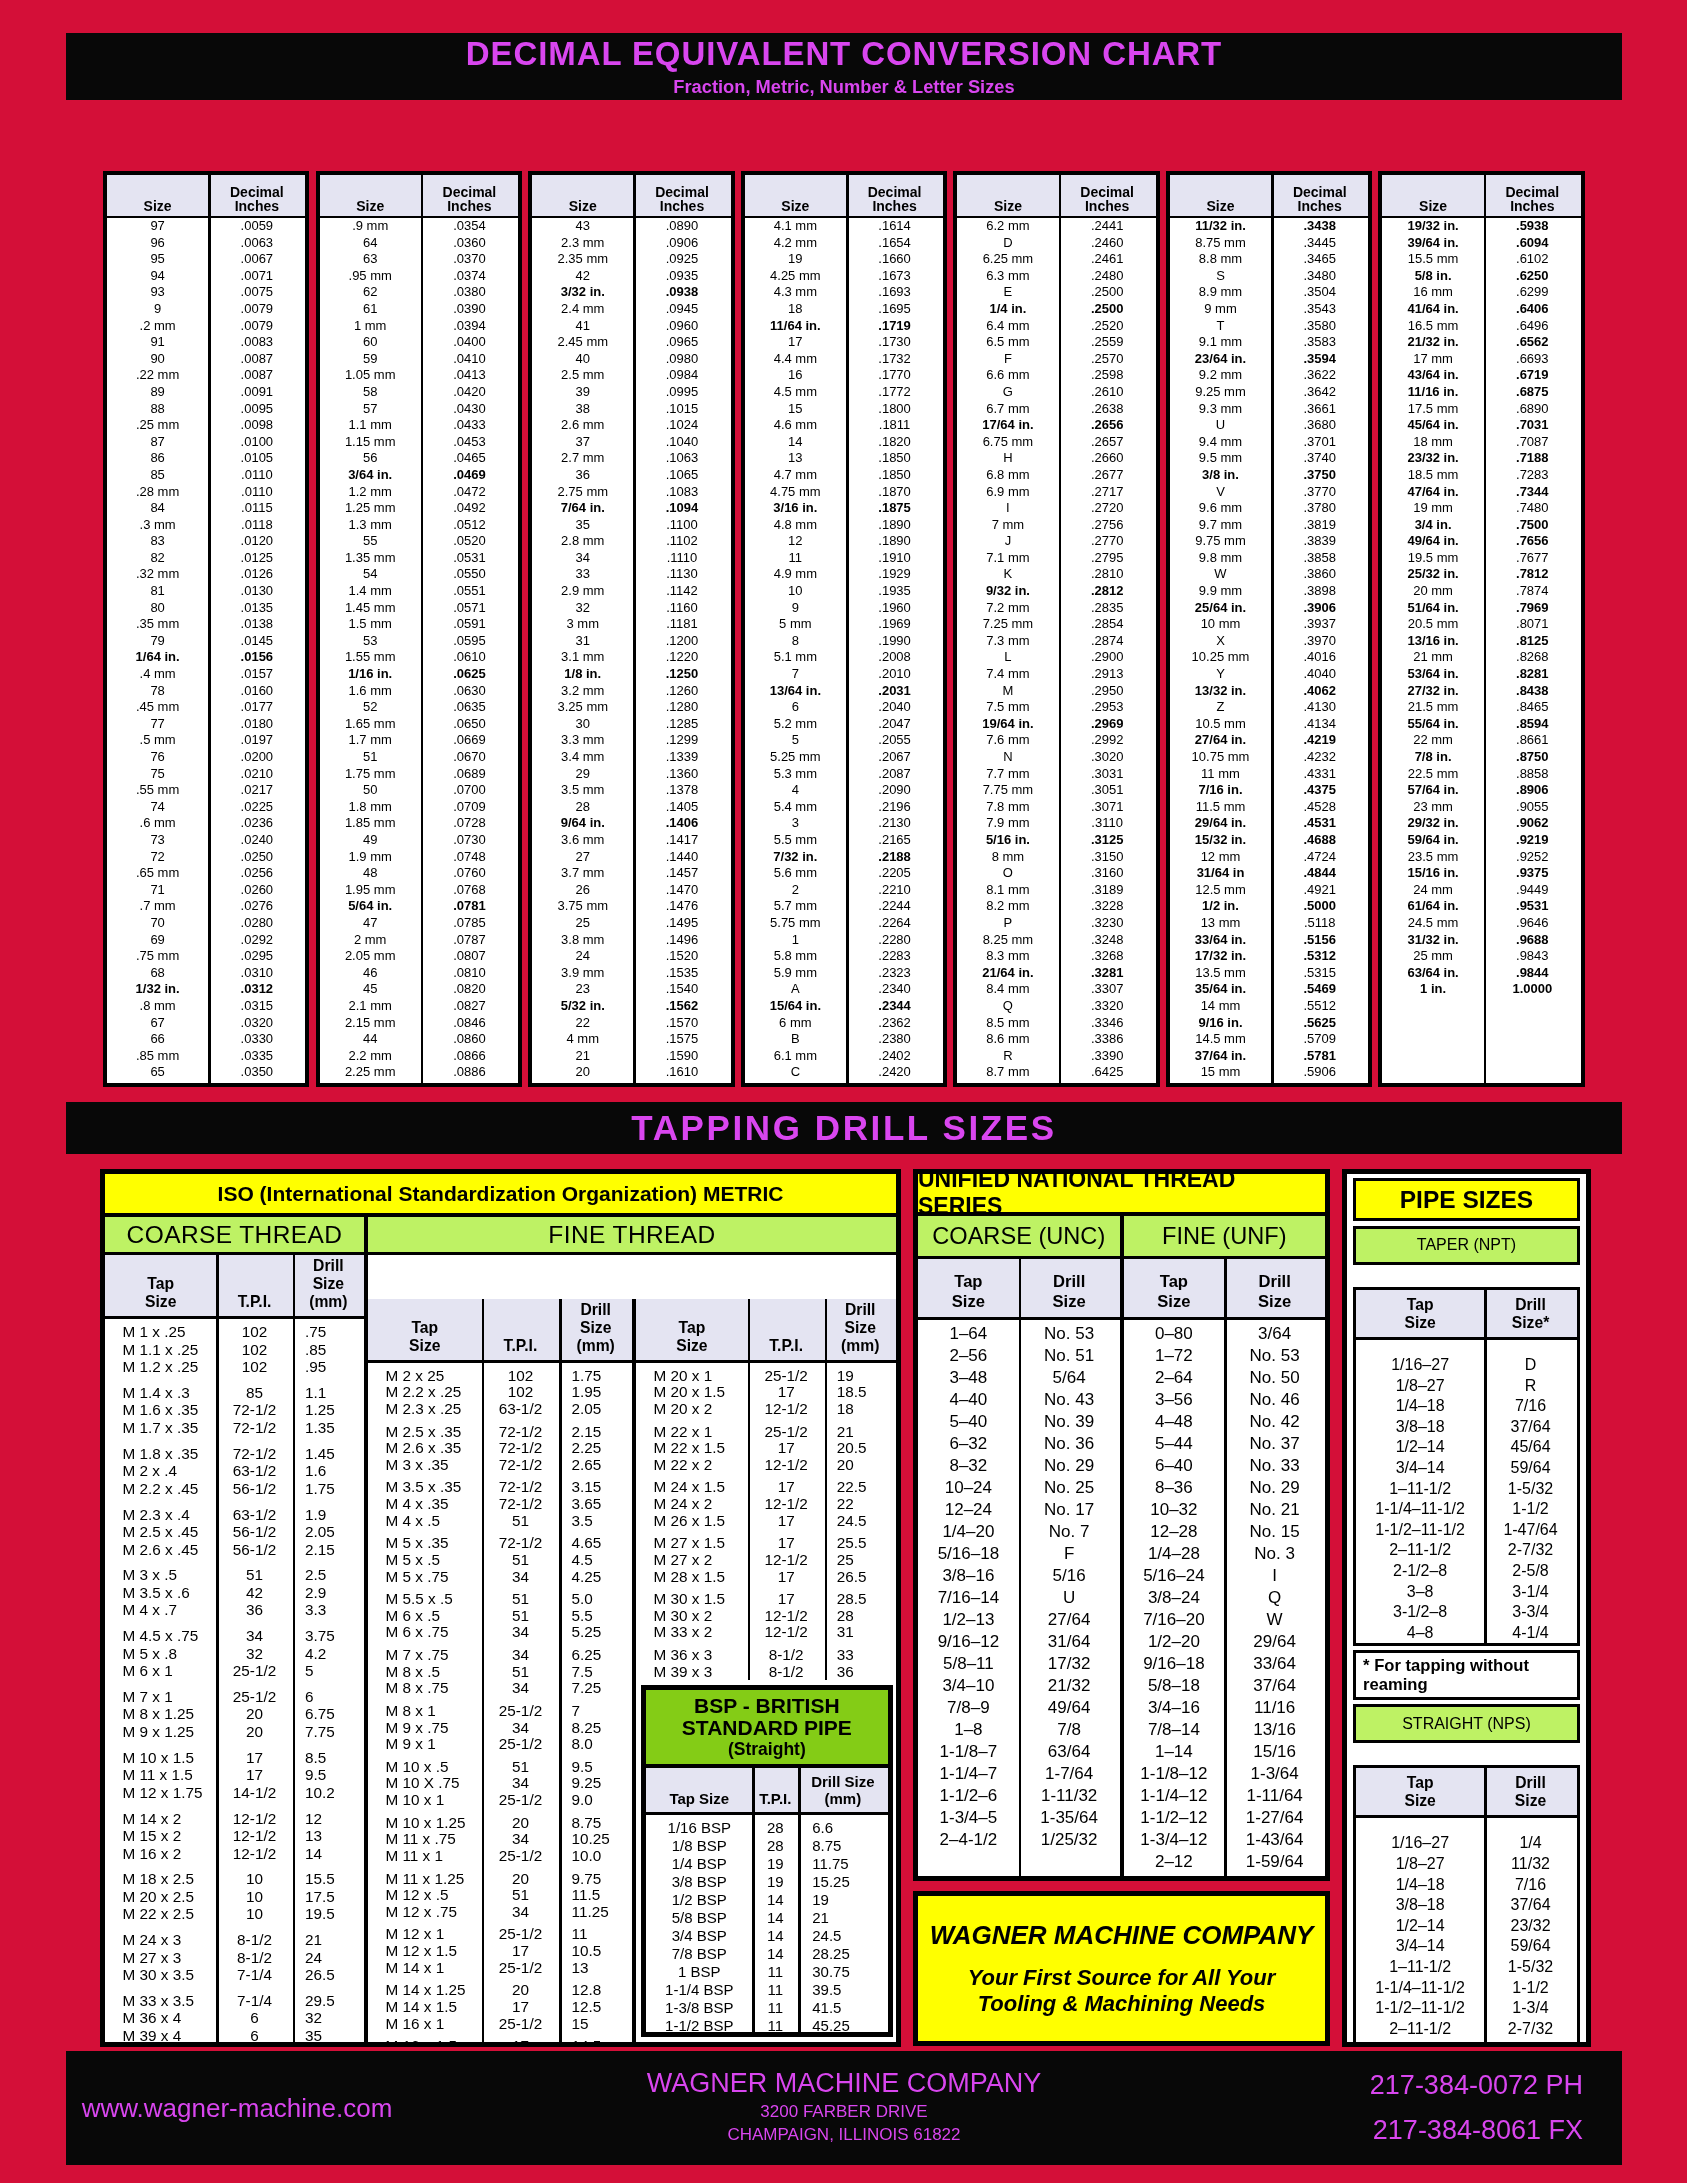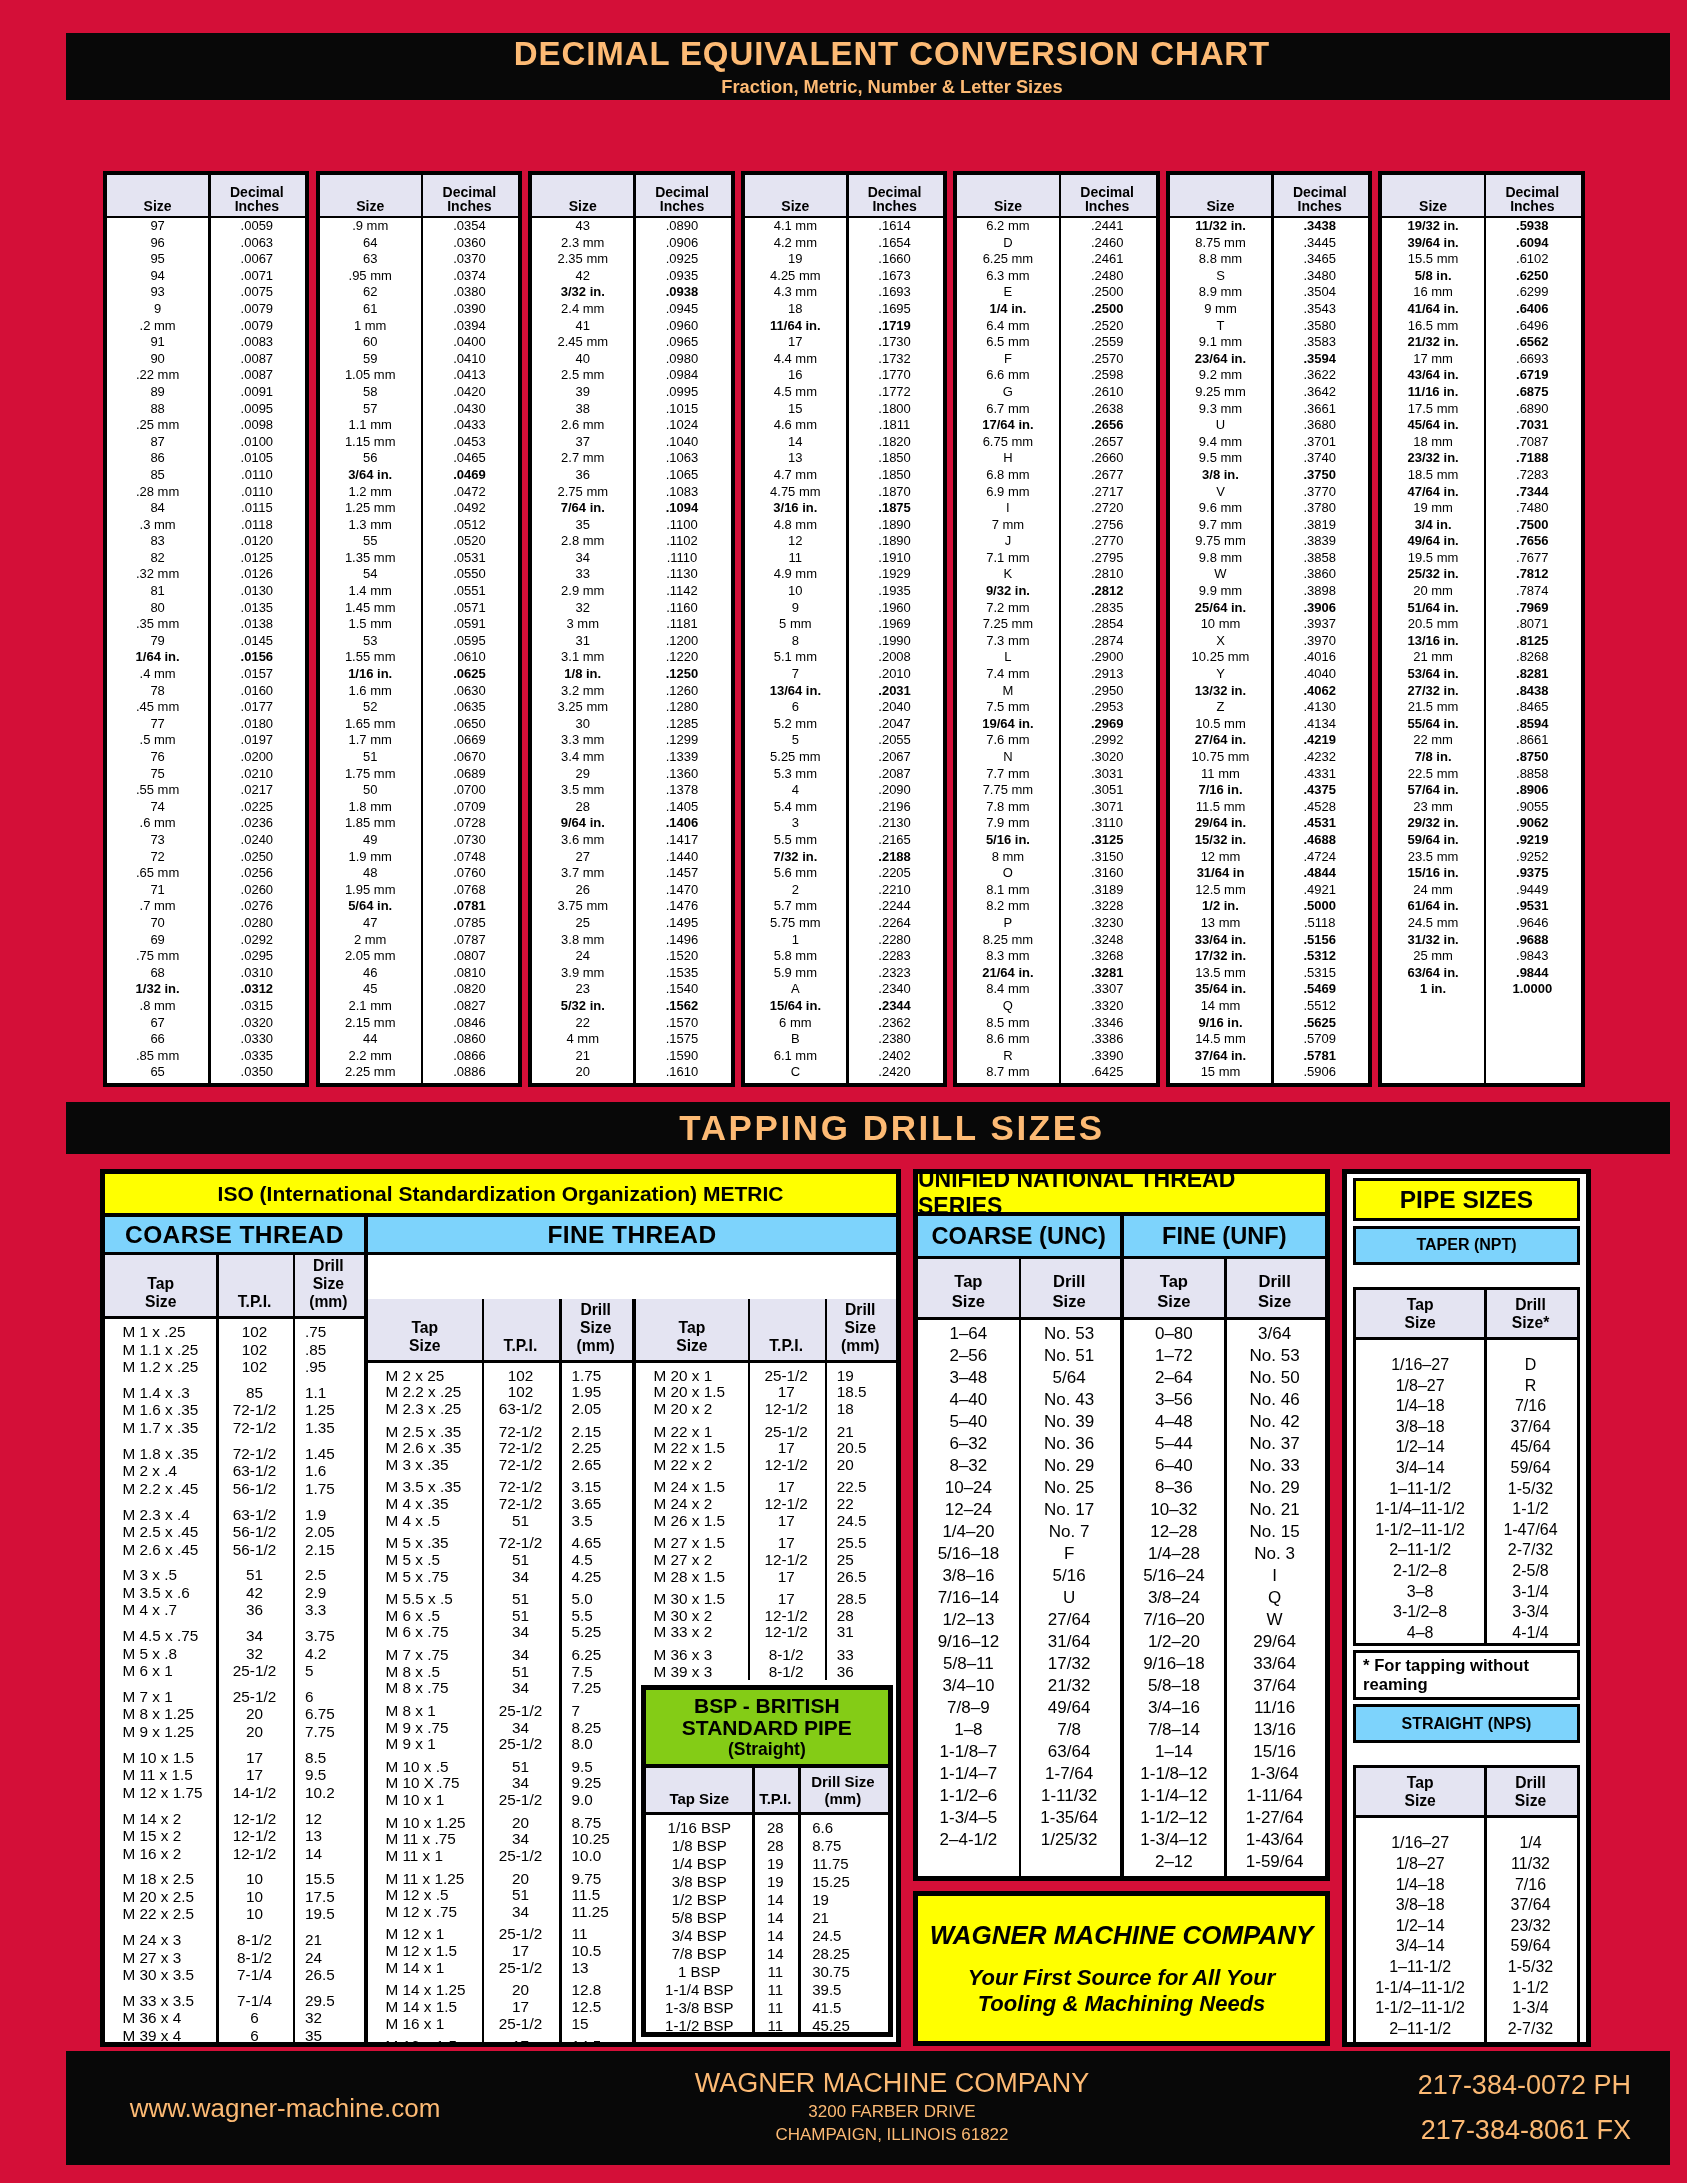--- a/index.html
+++ b/index.html
@@ -1,40 +1,40 @@
 <!DOCTYPE html>
 <html style="font-size:14px"><head>
 <meta charset="utf-8">
 <style>
   html,body{margin:0;padding:0;}
   body{width:1687px;height:2184px;position:relative;background:#d40f38;
        font-family:"Liberation Sans", sans-serif;color:#000;overflow:hidden;}
-  .band{position:absolute;background:#080808;color:#fdba74;text-align:center;padding-left:48px;}
+  .band{position:absolute;background:#080808;color:#d946ef;text-align:center;}
   .title-band{left:66px;top:33px;width:1556px;height:67px;display:flex;flex-direction:column;justify-content:center;}
   .band-title{font-size:33px;font-weight:bold;letter-spacing:0.9px;}
   .band-subtitle{font-size:18.3px;font-weight:bold;margin-top:2.6px;text-align:center;}
   .section-band{left:66px;top:1102px;width:1556px;height:52px;display:flex;align-items:center;justify-content:center;
                 font-size:35px;font-weight:bold;letter-spacing:2.6px;}
   
   #decimal-columns{position:absolute;left:103px;top:171px;width:1482px;height:916px;display:flex;gap:6.1px;}
   .dcol{flex:1;background:#fff;border:4.4px solid #000;display:flex;flex-direction:column;overflow:hidden;position:relative;}
   .dcol::after{content:'';position:absolute;top:0;bottom:0;left:51%;width:2.6px;background:#000;}
   .dhead{display:grid;grid-template-columns:51% 49%;background:#e4e4f2;border-bottom:2.6px solid #000;height:41px;flex:none;}
   .dh{display:flex;align-items:flex-end;justify-content:center;font-weight:bold;font-size:14px;line-height:14px;
       text-align:center;white-space:pre-line;padding-bottom:3.5px;}
   .drows{flex:1;display:flex;flex-direction:column;overflow:hidden;}
   .drow{display:grid;grid-template-columns:51% 49%;height:16.6px;flex:none;font-size:13px;}
   .drow .c{display:flex;align-items:center;justify-content:center;line-height:16.6px;}
   .drow.b{font-weight:bold;}
   
   .panel{position:absolute;background:#fff;border:5.2px solid #000;box-sizing:border-box;display:flex;flex-direction:column;overflow:hidden;}
   .yellow-bar{background:#ffff00;border-bottom:4.4px solid #000;display:flex;align-items:center;justify-content:center;
               font-weight:bold;flex:none;}
-  .lav-bar{background:#7dd3fc;border-bottom:3.5px solid #000;display:flex;align-items:center;justify-content:center;
-           font-weight:bold;flex:none;}
+  .lav-bar{background:#bef264;border-bottom:3.5px solid #000;display:flex;align-items:center;justify-content:center;
+           font-weight:normal;flex:none;}
   .thead3,.thead2{background:#e4e4f2;border-bottom:3.5px solid #000;display:grid;flex:none;}
   .thead3 .c,.thead2 .c{display:flex;align-items:flex-end;justify-content:center;text-align:center;
                         font-weight:bold;white-space:pre-line;padding-bottom:5.2px;}
   .r3,.r2{display:grid;flex:none;}
   .r3 .c,.r2 .c{display:flex;align-items:center;justify-content:center;overflow:hidden;}
   .vlines{position:relative;}
   .vlines::before,.vlines::after{content:'';position:absolute;top:0;bottom:0;width:2.6px;background:#000;z-index:0;}
   .tableA{flex:1;display:flex;flex-direction:column;overflow:hidden;}
   
   .iso-panel{left:100px;top:1169px;width:801px;height:878px;}

